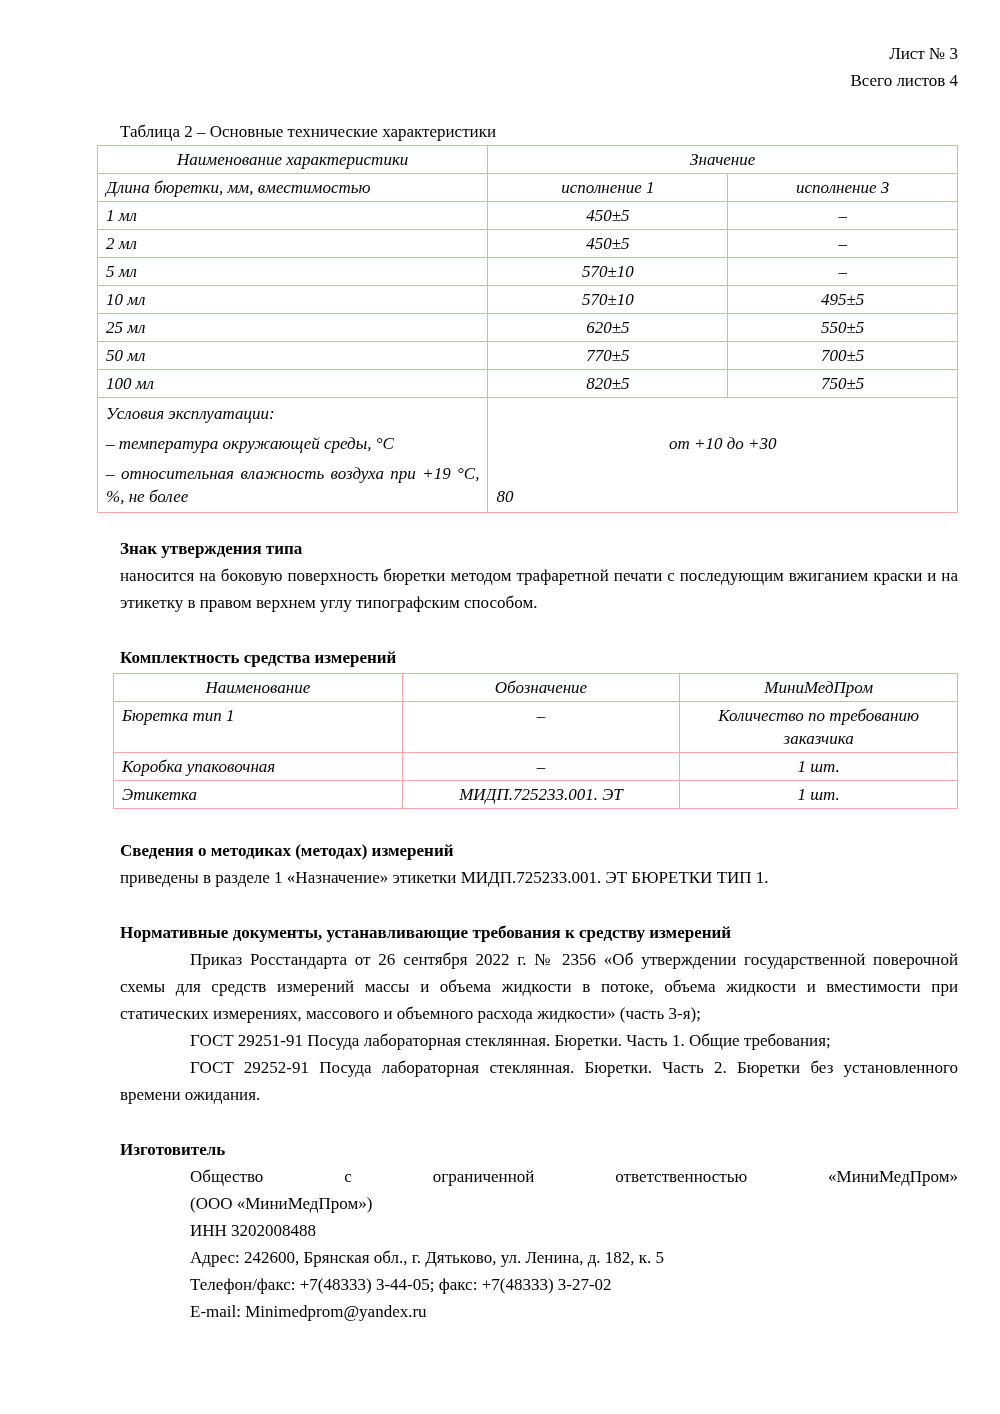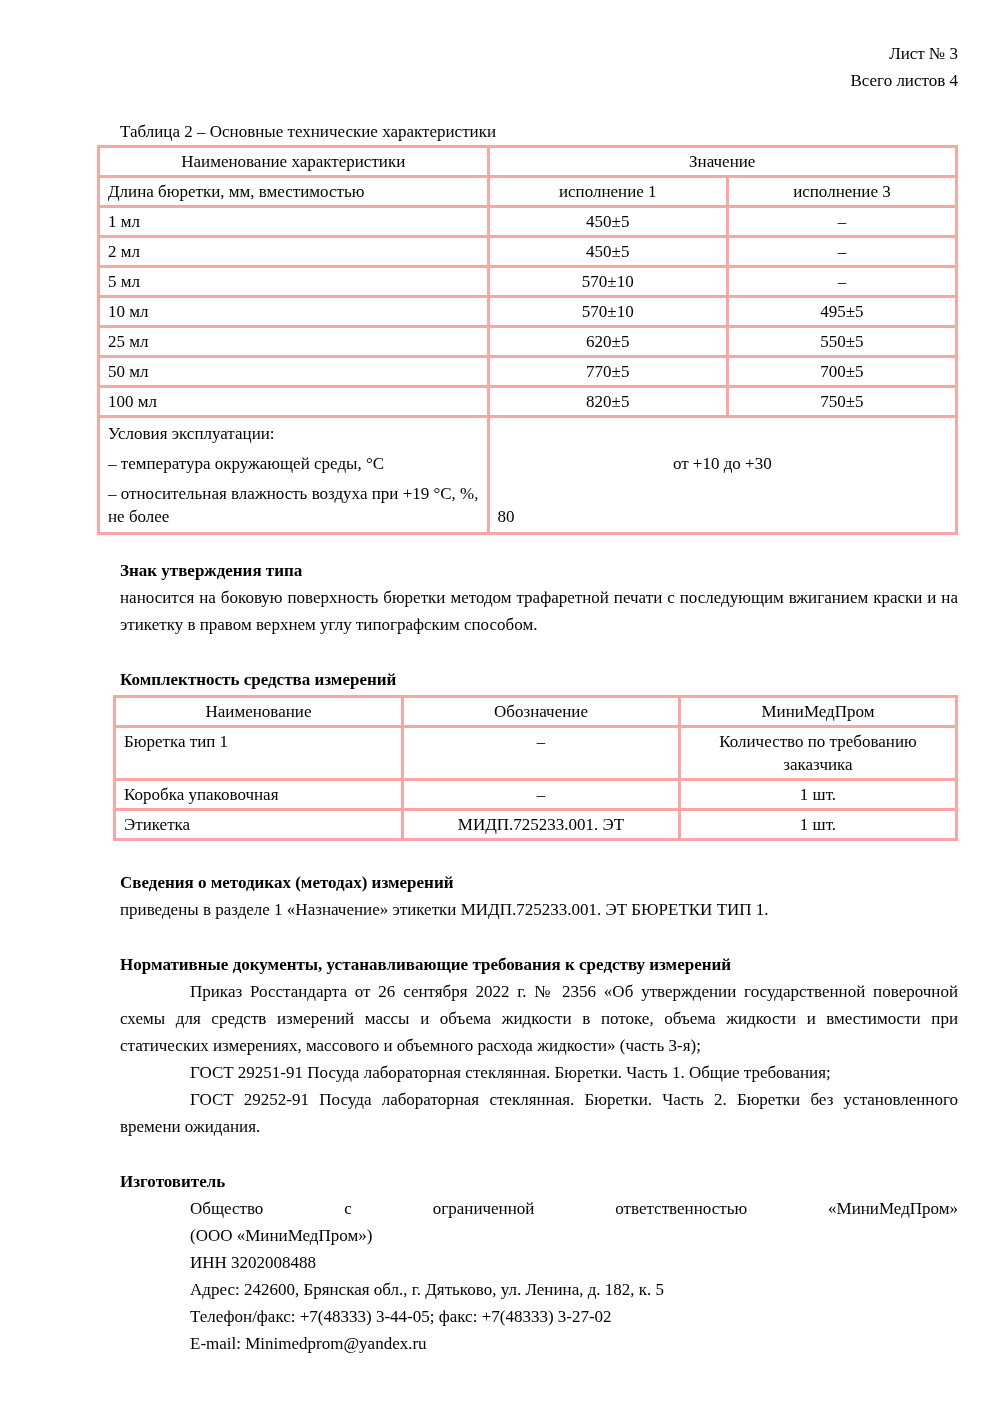--- a/index.html
+++ b/index.html
@@ -15,21 +15,21 @@
     width: 1000px; height: 1400px;
     padding: 40px 42px 30px 97px;
     overflow: hidden;
     background: #fff;
   }
   .doc-header { text-align: right; line-height: 27px; }
   .indent { margin-left: 23px; }
   .caption { margin-top: 24px; line-height: 27px; }
 
   table { border-collapse: collapse; width: 100%; table-layout: fixed; }
-  td { border: 3px solid #fca5a5; padding: 2px 8px; line-height: 23px; vertical-align: top; }
+  td { border: 1px solid #fca5a5; padding: 2px 8px; line-height: 23px; vertical-align: top; font-style: italic; }
   .c { text-align: center; }
 
   .t3 { margin-left: 16px; width: calc(100% - 16px); margin-top: 2px; padding-left: 21px; }
 
   .cond td { padding: 4px 8px; }
   .cond .lbl { margin-top: 7px; }
   .cond .just { text-align: justify; }
   .condv { border-left: 1px solid #000; }
   .condv .v-temp { margin-top: 30px; text-align: center; }
   .condv .v-hum  { margin-top: 30px; text-align: left; }

